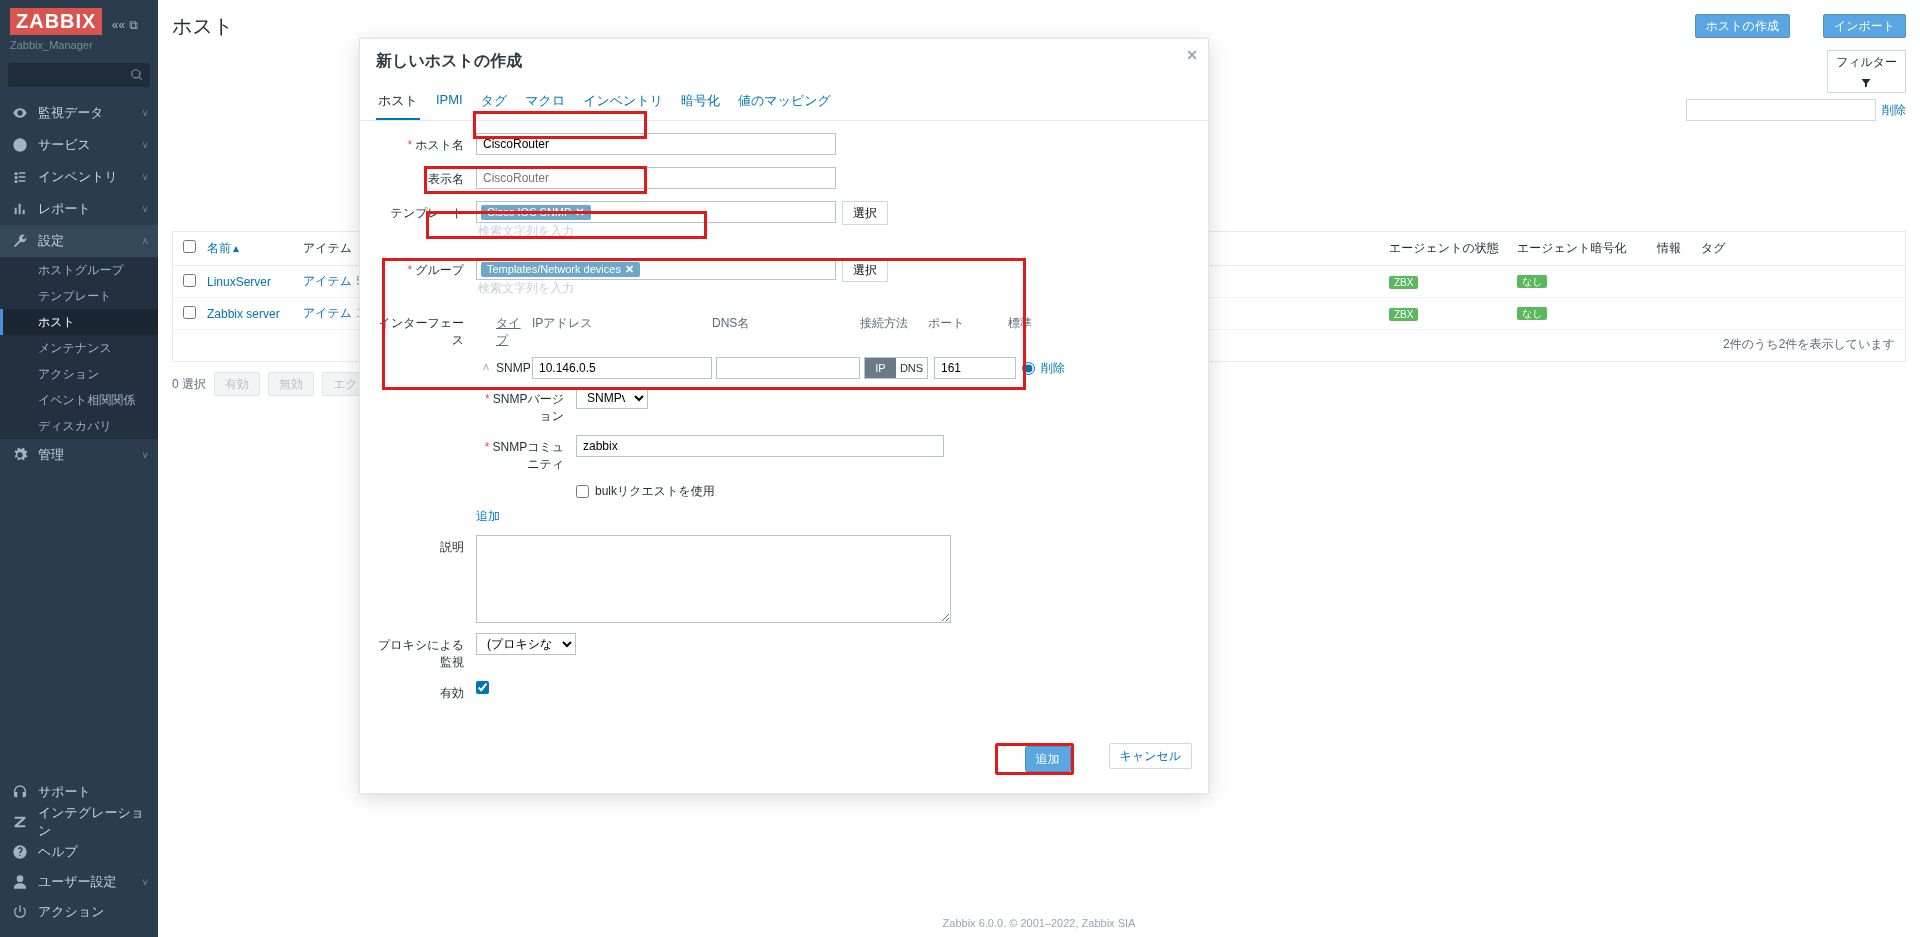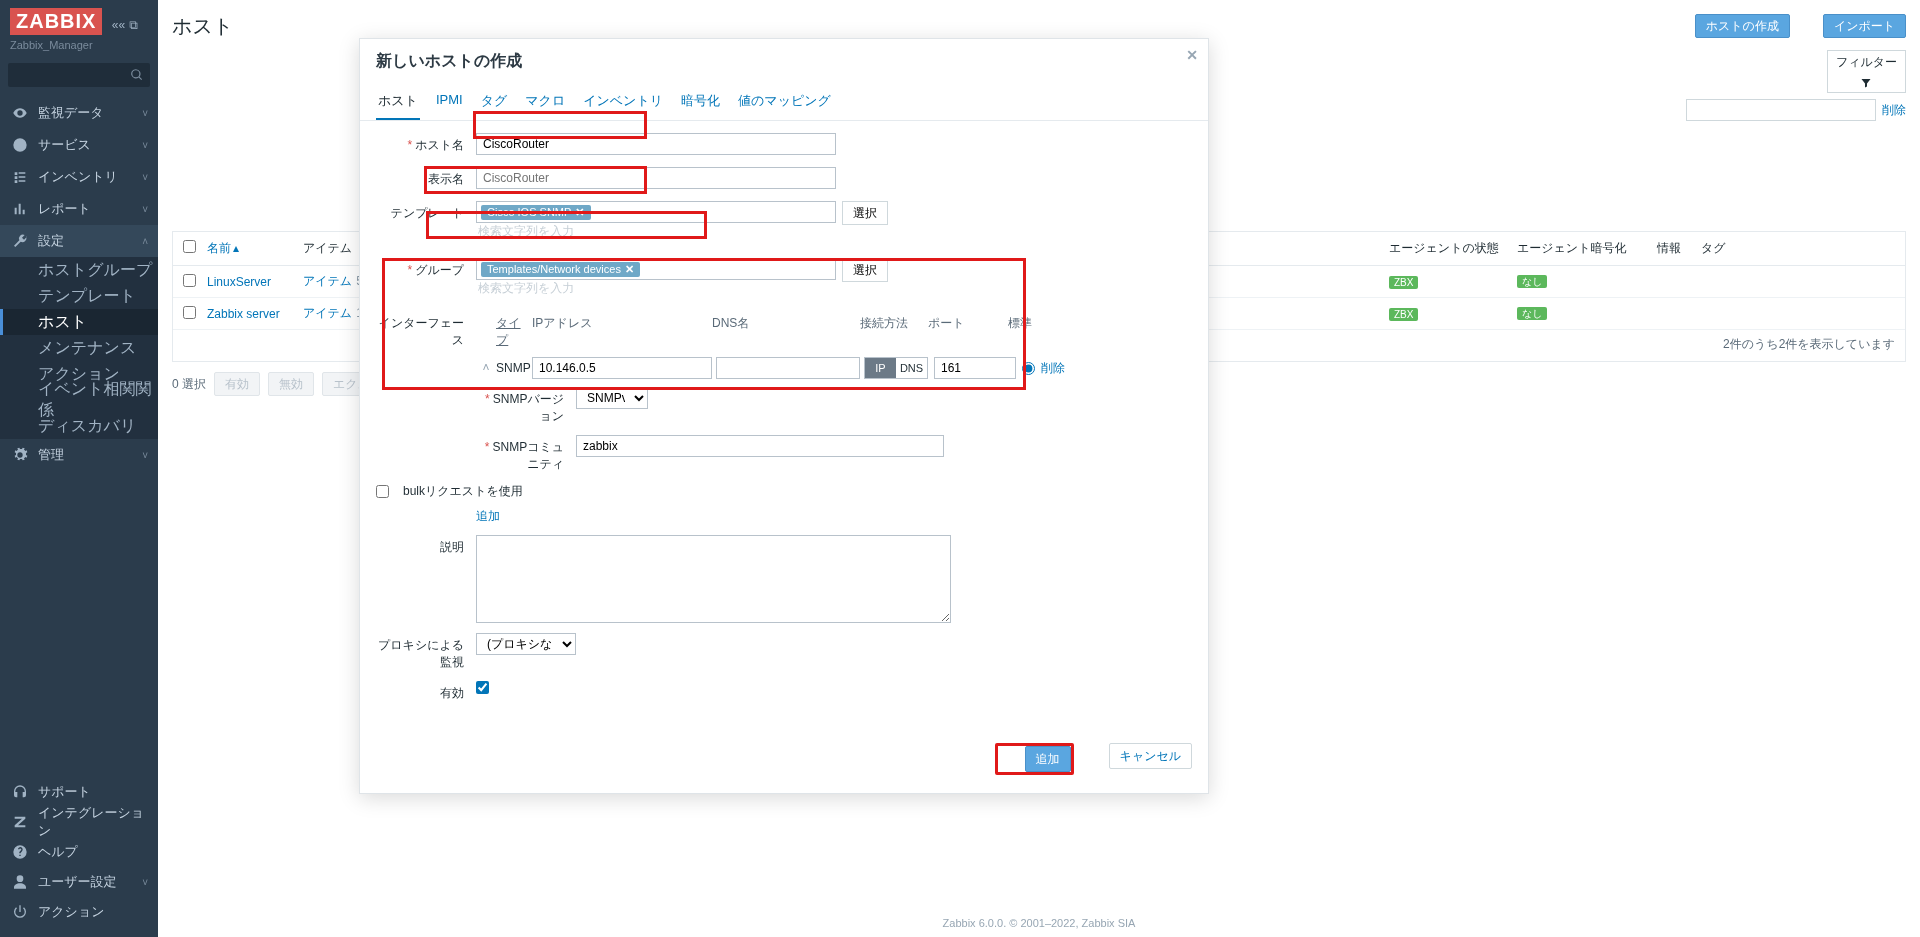--- a/index.html
+++ b/index.html
@@ -13,21 +13,21 @@
 .server-name { font-size: 11px; color: #7a8b9c; margin-top: 4px; }
 .search-box { margin: 8px 8px 6px 8px; background: #1f2d3a; height: 24px; border-radius: 2px; display: flex; align-items: center; justify-content: flex-end; padding-right: 6px; }
 .search-box svg { width: 14px; height: 14px; fill: #7a8b9c; }
 .nav-section { margin-top: 4px; }
 .nav-item { height: 32px; display: flex; align-items: center; padding: 0 10px 0 12px; color: #c5d3e0; font-size: 13px; cursor: pointer; justify-content: space-between; }
 .nav-item.active-parent { background: #34485a; }
 .nav-item .nav-left { display: flex; align-items: center; gap: 10px; }
 .nav-item svg { width: 16px; height: 16px; fill: #a1b3c4; flex-shrink: 0; }
 .nav-chevron { font-size: 10px; color: #7a8b9c; }
 .subnav { background: #22303f; }
-.sub-item { height: 26px; display: flex; align-items: center; padding-left: 38px; color: #a1b3c4; font-size: 16px; cursor: pointer; }
+.sub-item { height: 26px; display: flex; align-items: center; padding-left: 38px; color: #a1b3c4; font-size: 12px; cursor: pointer; }
 .sub-item.active { background: #1a2632; color: #fff; border-left: 3px solid #4a8fd8; padding-left: 35px; }
 .sidebar-bottom { margin-top: auto; margin-bottom: 10px; }
 .sidebar-bottom .nav-item { height: 30px; }
 
 
 .main { margin-left: 158px; height: 100vh; background: #fff; position: relative; }
 .page-header { height: 44px; border-bottom: 0px; display: flex; align-items: center; justify-content: space-between; padding: 8px 14px 0 14px; }
 .page-title { font-size: 20px; font-weight: normal; color: #1f2c33; }
 .page-actions { display: flex; gap: 6px; }
 .btn { height: 24px; padding: 0 10px; border: 1px solid transparent; border-radius: 2px; font-size: 12px; cursor: pointer; display: inline-flex; align-items: center; margin-left: 27px; }
@@ -88,21 +88,21 @@
 .if-toggle-btn { width: 31px; text-align: center; font-size: 11px; display: flex; align-items: center; justify-content: center; cursor: pointer; }
 .if-toggle-btn.active { background: #6c7a87; color: #fff; }
 .if-port { width: 82px; margin-left: 6px; }
 .if-radio { margin-left: 6px; accent-color: #0275b8; }
 .if-remove { margin-left: 6px; font-size: 12px; }
 .sub-form { margin-left: 100px; }
 .sub-form .form-row .form-label { width: 100px; }
 select.text-input { background: #fff; }
 textarea.text-input { height: 88px; width: 475px; resize: both; }
 .modal-footer { display: flex; justify-content: flex-end; gap: 8px; padding: 10px 16px 18px 16px; }
-.checkbox-row { display: flex; align-items: center; gap: 14px; font-size: 12px; color: #1f2c33; margin-bottom: 8px; }
+.checkbox-row { display: flex; align-items: center; gap: 6px; margin-left: 200px; font-size: 12px; color: #1f2c33; margin-bottom: 8px; }
 .small-link { color: #0275b8; cursor: pointer; font-size: 12px; margin-left: 100px; }
 .hidden-hint { position: relative; color: #c6cfd6; font-size: 12px; margin-left: 2px; }
 </style>
 </head>
 <body>
 
 <div class="sidebar">
   <div class="sidebar-header">
     <span class="logo">ZABBIX</span>
     <span class="logo-icons">

